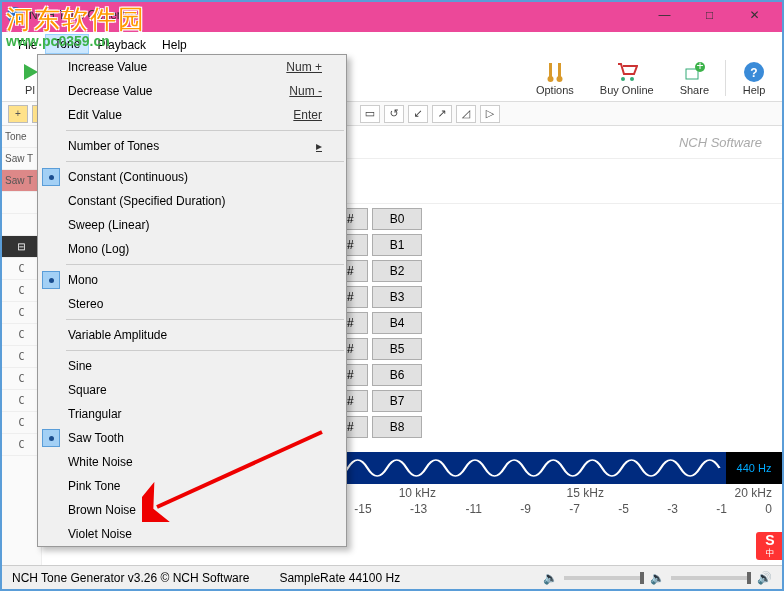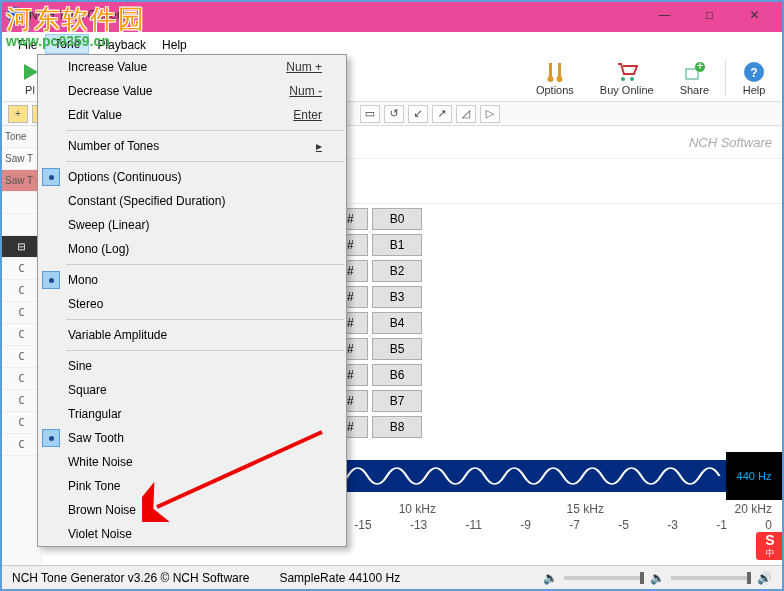--- a/index.html
+++ b/index.html
@@ -22,30 +22,30 @@
 .secondbar .iconbtn { width:20px; height:18px; border:1px solid #ccc; background:#fff; cursor:pointer; display:inline-flex; align-items:center; justify-content:center; font-size:11px; color:#444;}
 .content { position: relative; display: flex; height: calc(100% - 30px - 22px - 48px - 24px - 24px); }
 .leftcol { width: 40px; background:#fafafa; border-right:1px solid #eee; }
 .leftcol .lrow { height:22px; border-bottom:1px solid #eee; font-size:10px; padding:0 3px; display:flex; align-items:center; color:#555; overflow:hidden; white-space:nowrap;}
 .leftcol .lrow.c { justify-content:center; font-family:monospace; }
 .leftcol .hdr { background:#333; color:#fff; justify-content:center; }
 .main { flex:1; display:flex; flex-direction:column; }
 .valuesrow { display:flex; align-items:center; border-bottom:1px solid #eee; }
 .valuesrow .vhdr { width:130px; padding:3px 8px; border-right:1px solid #eee; }
 .valuesrow .vvals { flex:1; padding:2px 8px; font-size:11px; color:#333; }
-.valuesrow .brand { color:#aaa; font-size:13px; font-style:italic; padding-right:10px; }
+.valuesrow .brand { color:#aaa; font-size:13px; font-style:italic; padding-right:20px; }
 .addclear { display:flex; gap:10px; padding:10px 8px; border-bottom:1px solid #eee; }
 .stdbtn { padding:4px 18px; border:1px solid #adadad; background:#e1e1e1; cursor:pointer; }
 .notegrid { padding:4px 6px; }
 .notegrid .grow { display:flex; gap:4px; margin-bottom:4px; }
 .notegrid .nbtn { width:50px; height:22px; border:1px solid #adadad; background:#e1e1e1; cursor:pointer; text-align:center; line-height:20px; }
 .wave-area { margin-top:6px; display:flex; align-items:center; }
 .wave-left { width:32px; height:32px; background:#002b7f; display:flex; align-items:center; justify-content:center; }
 .wave-svg { flex:1; height:32px; background:#002b7f; }
-.wave-hz { width:56px; height:48px; background:#000; color:#0af; display:flex; align-items:center; justify-content:center; font-size:11px; }
+.wave-hz { width:56px; height:32px; background:#000; color:#0af; display:flex; align-items:center; justify-content:center; font-size:11px; }
 .freq-scale { display:flex; padding:2px 10px 0 34px; font-size:10px; color:#555; justify-content:space-between;gap:36px; }
 .db-scale { display:flex; padding:2px 10px 0 34px; font-size:10px; color:#555; justify-content:space-between; }
 .statusbar { position:absolute; bottom:0; left:0; right:0; height:24px; background:#f0f0f0; border-top:1px solid #ccc; display:flex; align-items:center; padding:0 10px; gap:30px; }
 .statusbar .ssp { flex:1; }
 .statusbar .vol { display:flex; align-items:center; gap:6px; }
 .statusbar .slider { width:80px; height:4px; background:#ccc; position:relative; }
 .statusbar .slider::after { content:''; position:absolute; right:0; top:-4px; width:4px; height:12px; background:#666; }
 
 .dropdown { position:absolute; left:35px; top:52px; width:310px; background:#f0f0f0; border:1px solid #999; box-shadow:4px 4px 6px rgba(0,0,0,0.25); z-index:100; }
 .dropdown .drow { height:24px; display:flex; align-items:center; padding:0 24px 0 30px; cursor:pointer; position:relative; }
@@ -326,21 +326,21 @@
       <span class="short">Enter</span>
     </div>
   <div class="dsep"></div>
   <div class="drow">
       <span>Number of Tones</span>
       <span class="short">▸</span>
     </div>
   <div class="dsep"></div>
   <div class="drow">
       <div class="chk"></div>
-      <span>Options (Continuous)</span>
+      <span>Constant (Continuous)</span>
     </div>
   <div class="drow">
       <span>Constant (Specified Duration)</span>
     </div>
   <div class="drow">
       <span>Sweep (Linear)</span>
     </div>
   <div class="drow">
       <span>Mono (Log)</span>
     </div>

